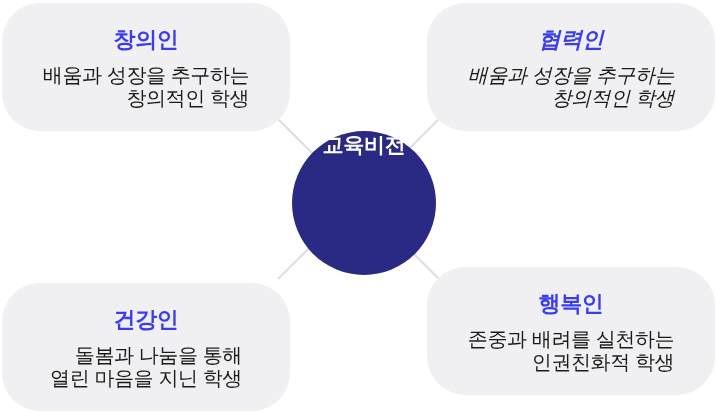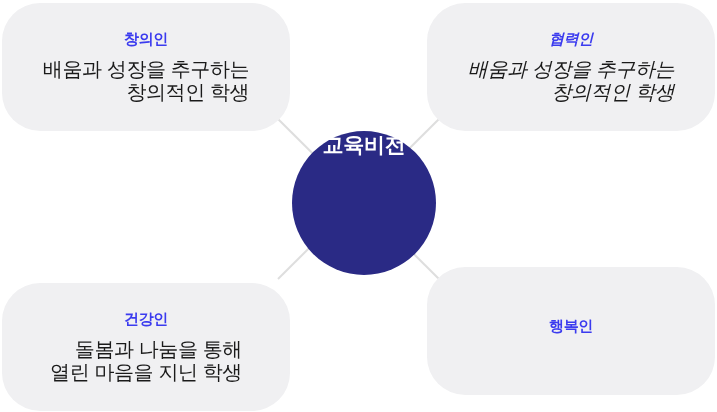--- a/index.html
+++ b/index.html
@@ -42,21 +42,21 @@
     justify-content: center;
     text-align: center;
     z-index: 2;
   }
   .card.tl { left: 2px;   top: 3px; }
   .card.tr { left: 427px; top: 3px; font-style: italic; }
   .card.bl { left: 2px;   top: 267px; margin-top: 16px; }
   .card.br { left: 427px; top: 267px; }
   .card-title {
     color: var(--accent);
-    font-size: 15px;
+    font-size: 22px;
     font-weight: 700;
     margin-bottom: 9px;
     letter-spacing: -0.3px;
   }
   .card-desc {
     color: var(--body-text);
     font-size: 20px;
     line-height: 23px;
     letter-spacing: -0.4px;
     text-align: right;
@@ -109,19 +109,23 @@
   <div class="card bl">
     <div class="card-title">건강인</div>
     <div class="card-desc">
       <span>돌봄과 나눔을 통해</span><br>
       <span>열린 마음을 지닌 학생</span>
     </div>
   </div>
 
   <div class="card br">
     <div class="card-title">행복인</div>
+    <div class="card-desc">
+      <span>존중과 배려를 실천하는</span><br>
+      <span>인권친화적 학생</span>
+    </div>
   </div>
 
   <div class="circle">
     <span class="circle-label">교육비전</span>
   </div>
 
 </div>
 
 </body></html>

